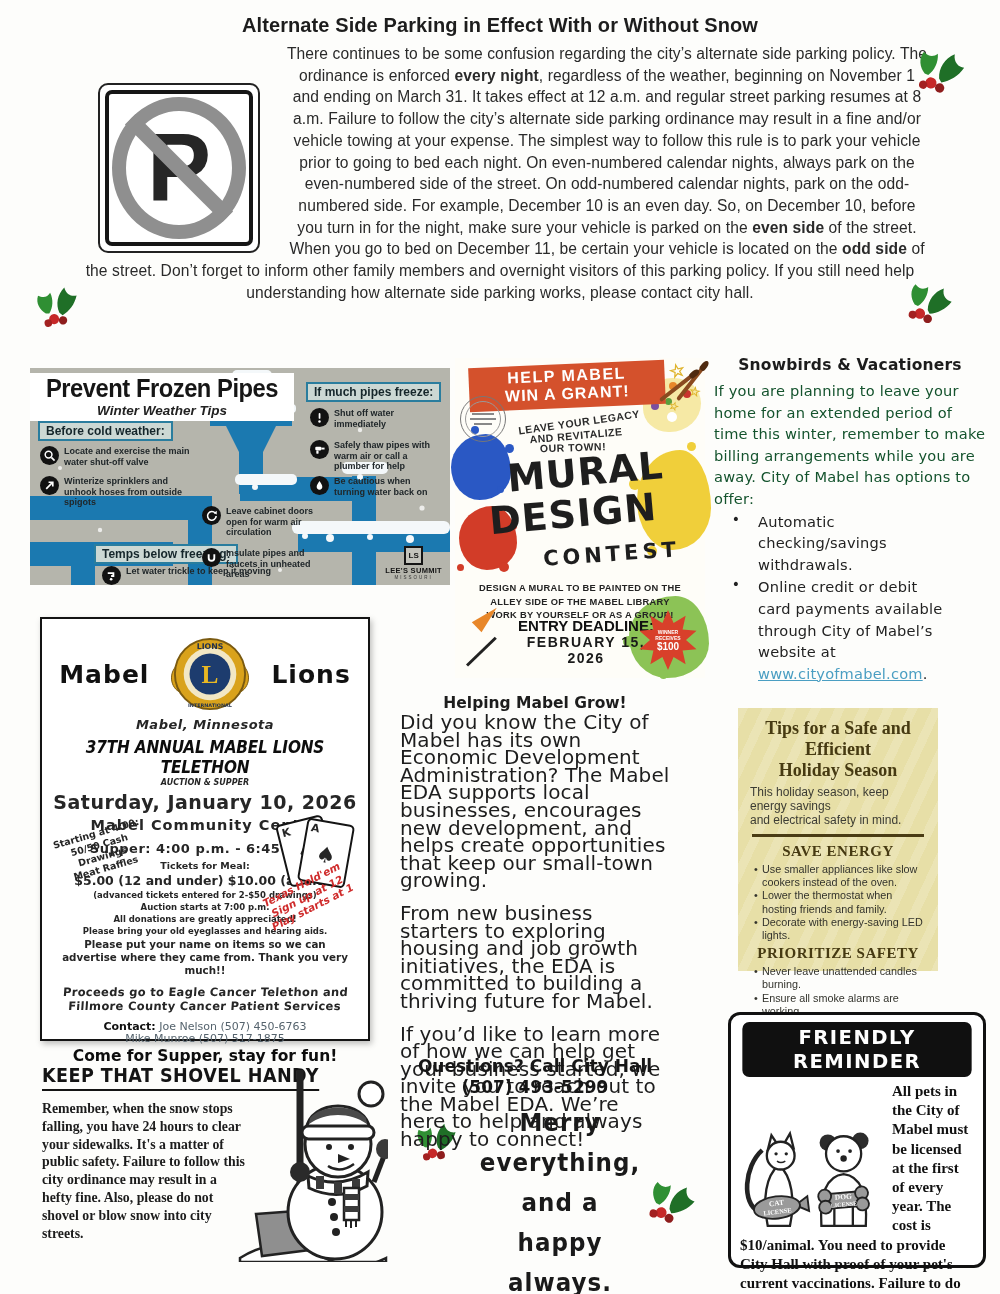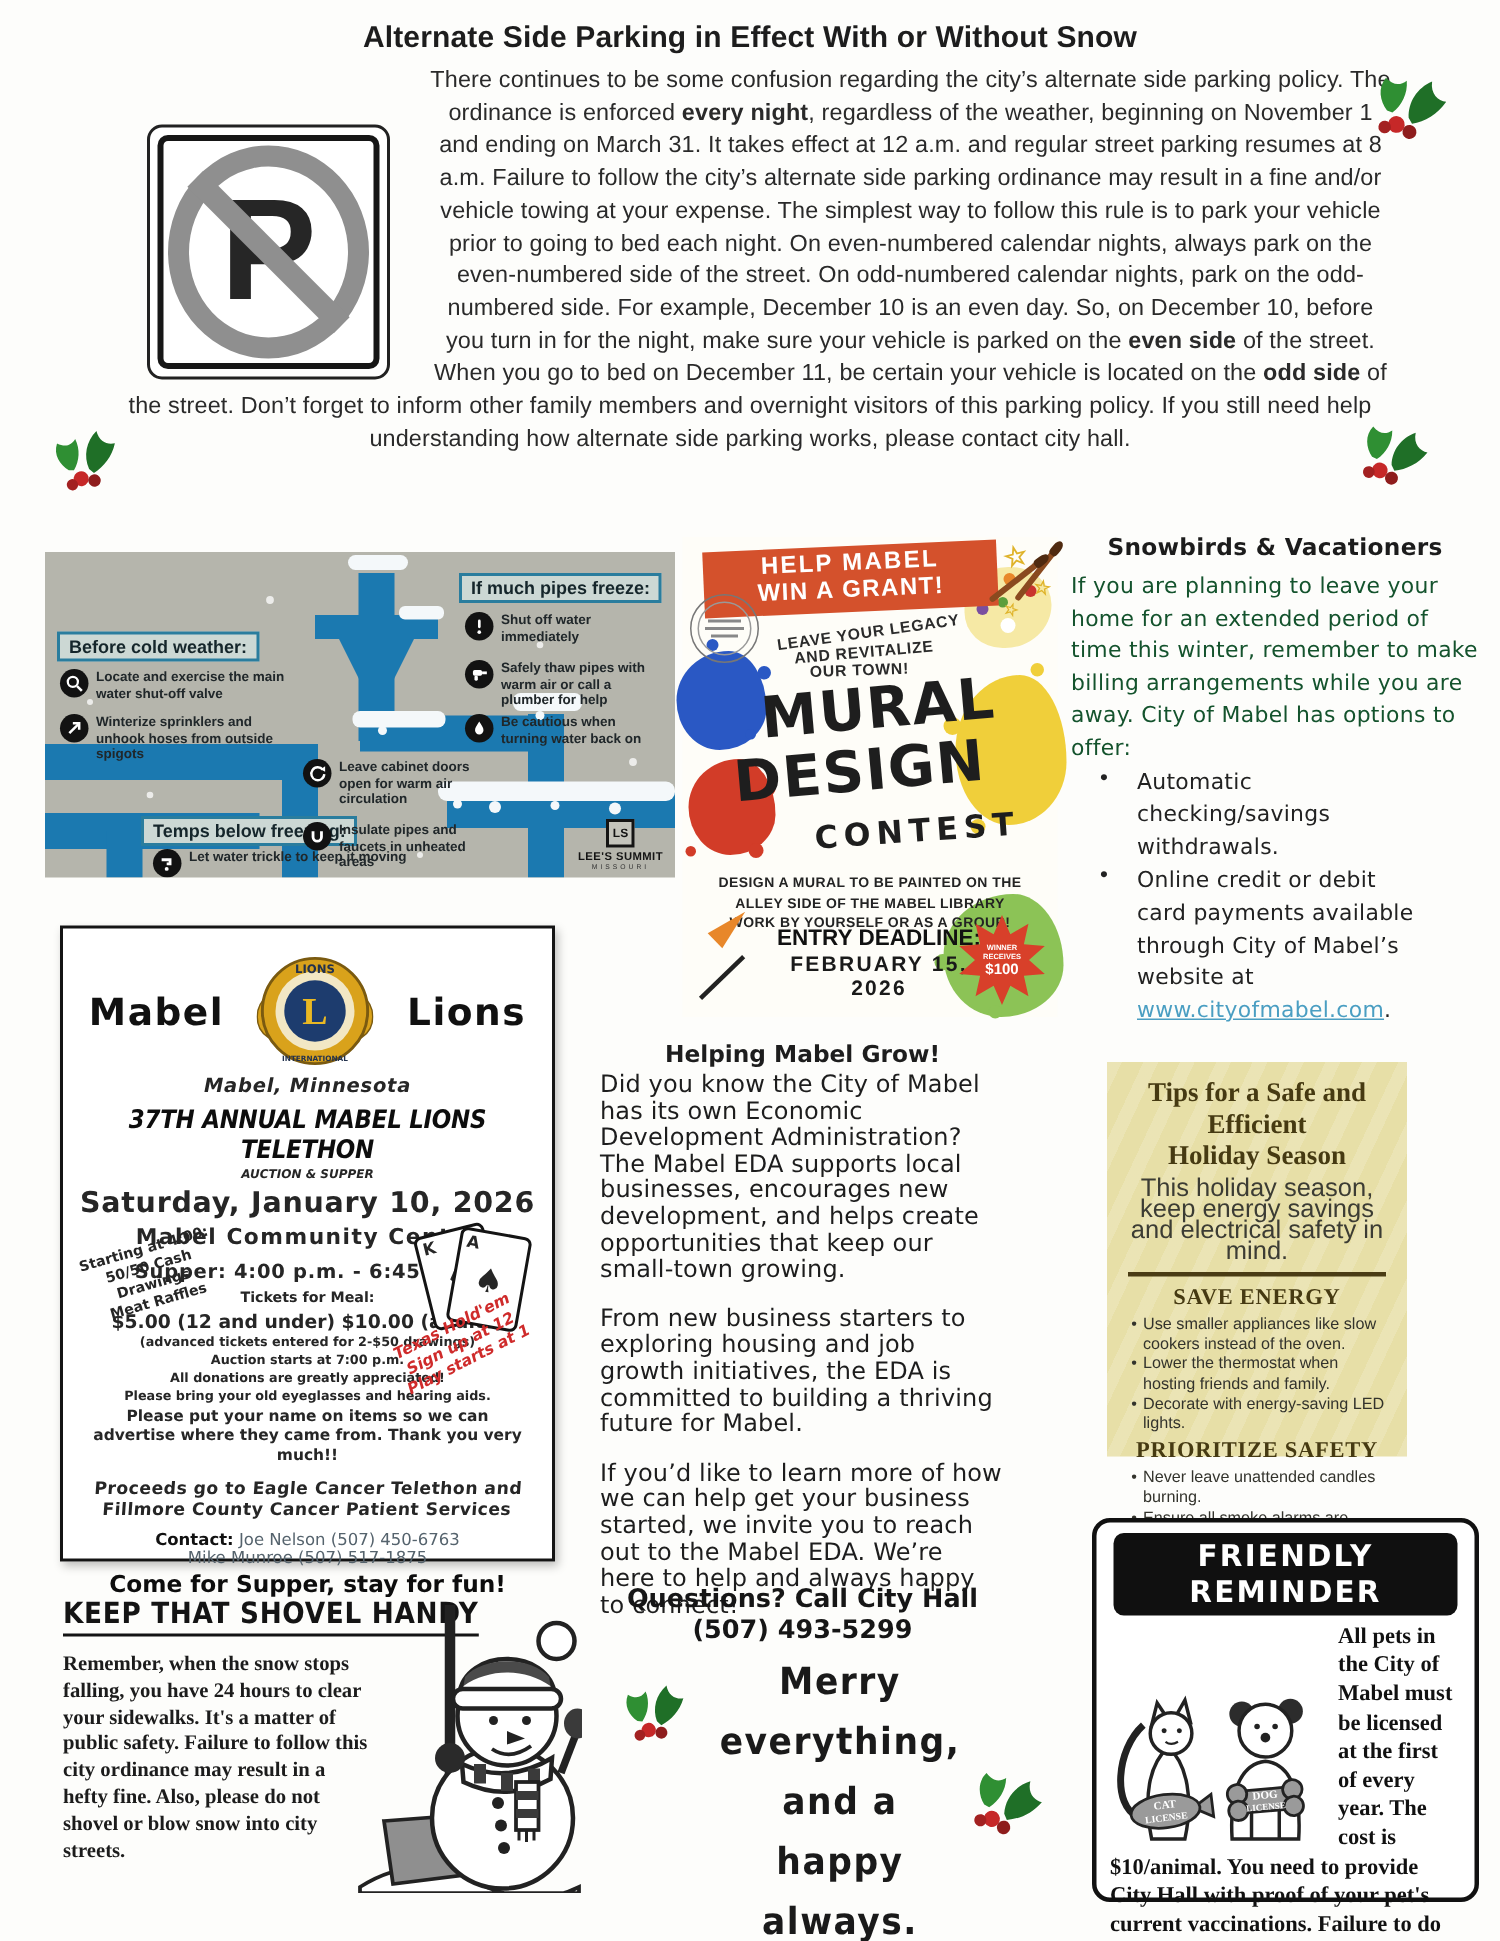--- a/index.html
+++ b/index.html
@@ -86,21 +86,21 @@
   .sb-bullet .mark{width:44px;text-align:center;flex:0 0 auto;font-size:14px;color:#222;}
   .sb-bullet .btxt{font-size:14.6px;line-height:21.6px;color:#222;width:196px;letter-spacing:.2px;}
   .sb-link{color:#4a9ec2;text-decoration:underline;cursor:pointer;}
 
   
   .tips{position:absolute;left:738px;top:708px;width:200px;height:263px;background:#e7dfa7;
         background-image:repeating-linear-gradient(115deg,rgba(255,255,255,.16) 0 9px,rgba(0,0,0,0) 9px 22px);
         padding:10px 12px;box-sizing:border-box;font-family:"Liberation Sans",sans-serif;}
   .tips-title{font-family:"Liberation Serif",serif;font-size:18px;font-weight:700;color:#463a12;
         text-align:center;line-height:21px;}
-  .tips-sub{font-size:17px;color:#3c3c34;text-align:center;margin-top:4px;line-height:14px;}
+  .tips-sub{font-size:12px;color:#3c3c34;margin-top:4px;line-height:14px;}
   .tips-div{height:3px;background:#4a3c14;margin:7px 2px 6px;}
   .tips-h{font-family:"Liberation Serif",serif;font-size:15px;font-weight:700;color:#463a12;
         text-align:center;letter-spacing:.5px;margin:3px 0 3px;}
   .tip-item{display:flex;font-size:10.8px;line-height:13.2px;color:#33332c;}
   .tip-item .mark{width:12px;flex:0 0 auto;text-align:center;}
 
   
   .lions{position:absolute;left:40px;top:617px;width:330px;height:424px;background:#fff;
         border:2px solid #141414;box-shadow:2px 3px 6px rgba(0,0,0,.25);text-align:center;
         font-family:"DejaVu Sans",sans-serif;box-sizing:border-box;}
@@ -127,21 +127,21 @@
   .lions-para{font-size:10.3px;font-weight:600;line-height:13px;margin-top:11px;padding:0 18px;}
   .lions-proceeds{font-size:11.5px;font-weight:700;line-height:13.5px;margin-top:9px;letter-spacing:.3px;
         transform:skewX(-4deg);}
   .lions-contact{font-size:11px;color:#55636d;margin-top:8px;line-height:11.5px;}
   .lions-contact .cl{font-weight:800;color:#111;}
   .lions-foot{font-size:15.5px;font-weight:900;margin-top:3px;color:#0d0d0d;}
 
   
   .eda{position:absolute;left:400px;top:694px;width:270px;font-family:"DejaVu Sans",sans-serif;color:#1d1d1d;}
   .eda-title{font-size:15.5px;font-weight:800;text-align:center;margin-bottom:2px;}
-  .eda p{margin:0 0 15px;font-size:16px;line-height:17.6px;letter-spacing:.1px;}
+  .eda p{margin:0 0 15px;font-size:20px;line-height:17.6px;letter-spacing:.1px;}
 
   
   .cityhall{position:absolute;left:400px;top:1056px;width:270px;text-align:center;
         font-family:"DejaVu Sans",sans-serif;font-weight:800;font-size:17px;line-height:21px;color:#161616;}
   .merry{position:absolute;left:462px;top:1110px;width:196px;text-align:center;
         font-family:"DejaVu Sans",sans-serif;font-weight:700;font-size:23px;line-height:37px;
         letter-spacing:1px;color:#1a1a1a;transform:scaleY(1.08);}
 
   
   .shovel{position:absolute;left:42px;top:1064px;width:340px;}
@@ -243,20 +243,24 @@
       </g>
       <g fill="#ffffff" opacity=".75">
         <circle cx="150" cy="32" r="2.6"></circle>
           <circle cx="330" cy="62" r="2.2"></circle>
           <circle cx="392" cy="140" r="2.6"></circle>
         <circle cx="70" cy="162" r="2.2"></circle>
           <circle cx="250" cy="202" r="2"></circle>
           <circle cx="30" cy="100" r="2"></circle>
       </g>
     </svg>
+    <div class="pipes-titlebox">
+      <div class="pipes-title">Prevent Frozen Pipes</div>
+      <div class="pipes-sub">Winter Weather Tips</div>
+    </div>
     <div class="pipe-label" style="left:8px;top:53px">Before cold weather:</div>
     <div class="pipe-item" style="left:10px;top:78px;width:160px">
       <span class="picon">
           <svg width="15" height="15" viewBox="0 0 16 16">
             <circle cx="7" cy="7" r="3.6" stroke="#fff" stroke-width="1.6" fill="none"></circle>
             <line x1="10" y1="10" x2="13.4" y2="13.4" stroke="#fff" stroke-width="1.8"></line>
           </svg>
         </span>
       <span class="txt">Locate and exercise the main water shut-off valve</span>
     </div>

